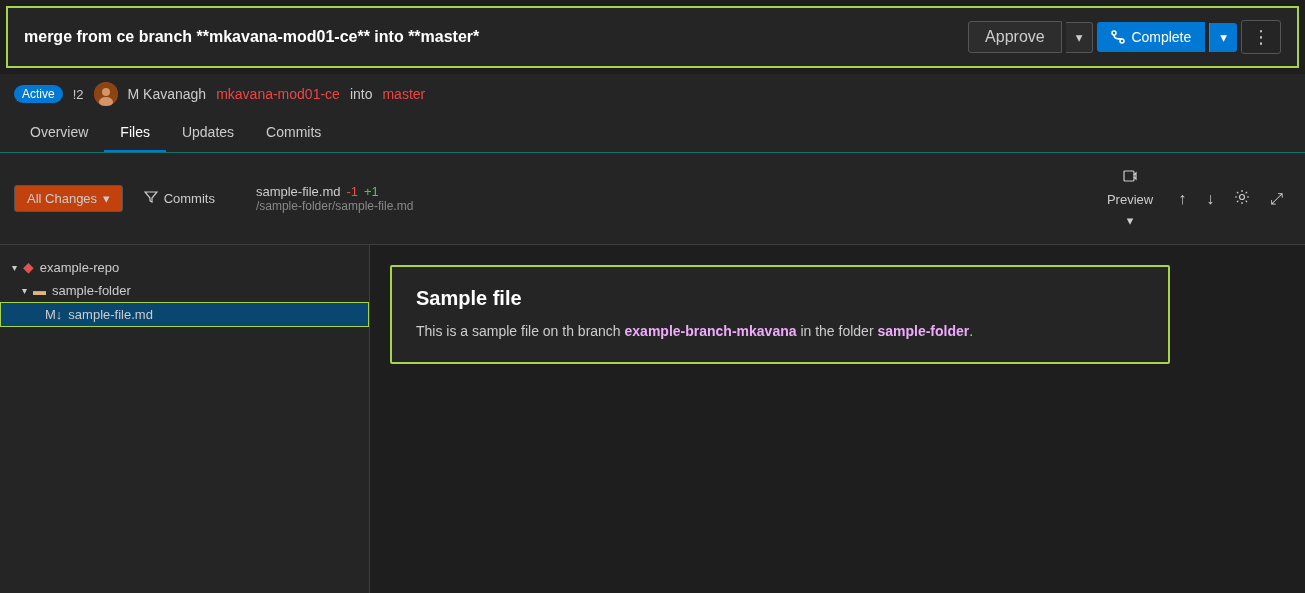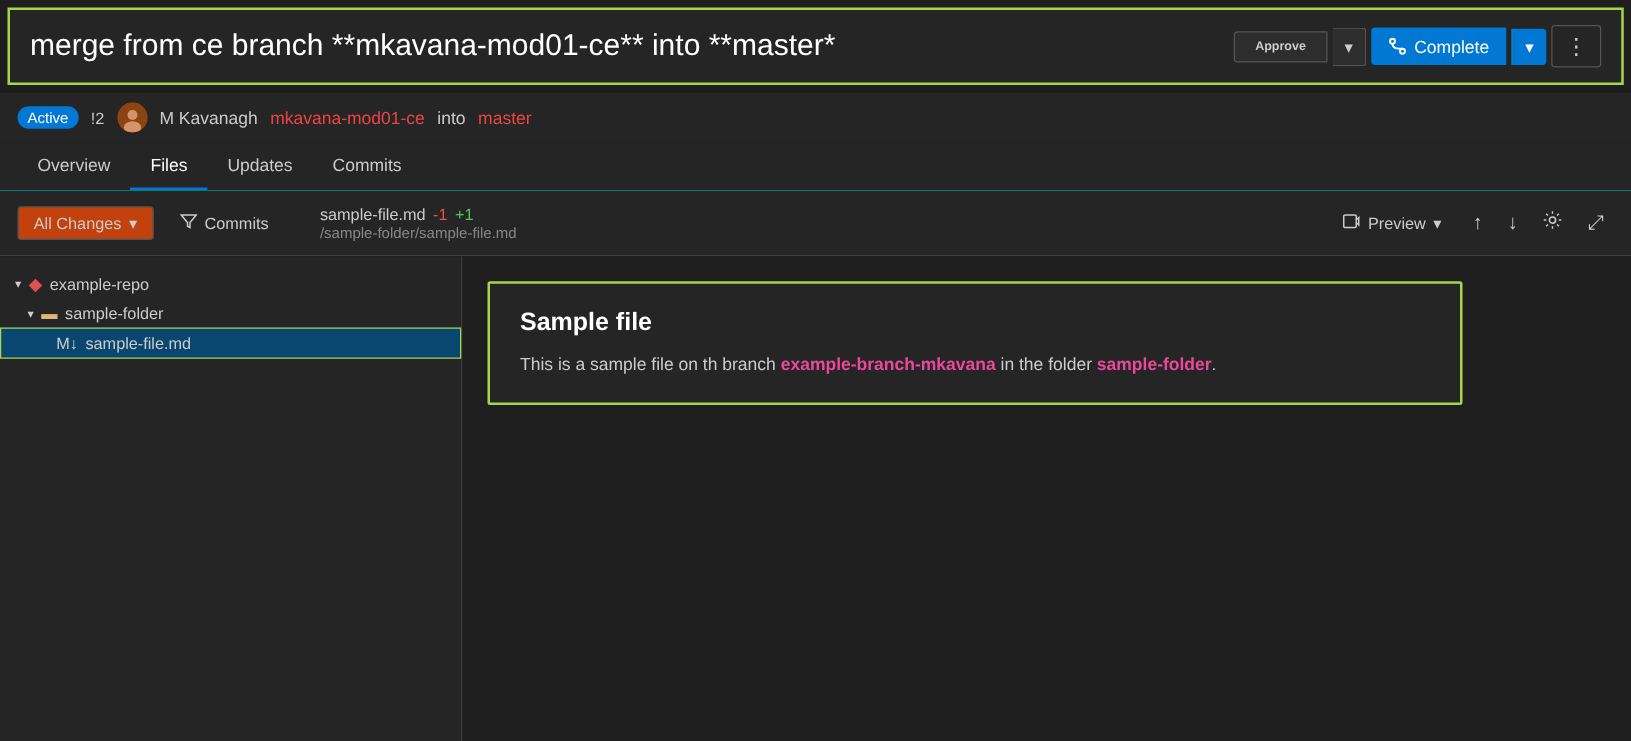--- a/index.html
+++ b/index.html
@@ -17,38 +17,37 @@
     .header {
       background-color: #252526;
       padding: 12px 16px;
       display: flex;
       align-items: center;
       justify-content: space-between;
       border: 2px solid #a8d44a;
       margin: 6px;
     }
     .header-title {
-      font-size: 24px;
-      font-weight: 400;
+      font-size: 16px;
+      font-weight: 700;
       color: #ffffff;
     }
     .header-actions {
       display: flex;
       align-items: center;
       gap: 4px;
     }
     .btn-approve {
       background: #2d2d2d;
       color: #cccccc;
       border: 1px solid #555;
       padding: 6px 16px;
-      font-size: 10px;
+      font-size: 16px;
       cursor: pointer;
       border-radius: 3px 0 0 3px;
-      font-weight: bold;
     }
     .btn-approve-dropdown {
       background: #2d2d2d;
       color: #cccccc;
       border: 1px solid #555;
       border-left: none;
       padding: 7px 10px;
       cursor: pointer;
       border-radius: 0 3px 3px 0;
     }
@@ -209,20 +208,21 @@
       background: transparent;
       color: #cccccc;
       border: 1px solid transparent;
       padding: 5px 12px;
       font-size: 13px;
       cursor: pointer;
       display: flex;
       align-items: center;
       gap: 6px;
       border-radius: 3px;
+      flex-direction: column;
     }
     .icon-btn {
       background: transparent;
       border: none;
       color: #cccccc;
       cursor: pointer;
       padding: 5px 8px;
       font-size: 16px;
       border-radius: 3px;
     }
@@ -288,21 +288,21 @@
       font-size: 20px;
       font-weight: 600;
       margin-bottom: 10px;
     }
     .content-preview p {
       color: #cccccc;
       font-size: 14px;
       line-height: 1.6;
     }
     .content-preview strong {
-      color: #ec4899;
+      color: #f0abfc;
       font-weight: 700;
       text-align: center;
     }
   </style>
 </head>
 <body>
 
 <div class="header">
   <span class="header-title">merge from ce branch **mkavana-mod01-ce** into **master*</span>
   <div class="header-actions">

